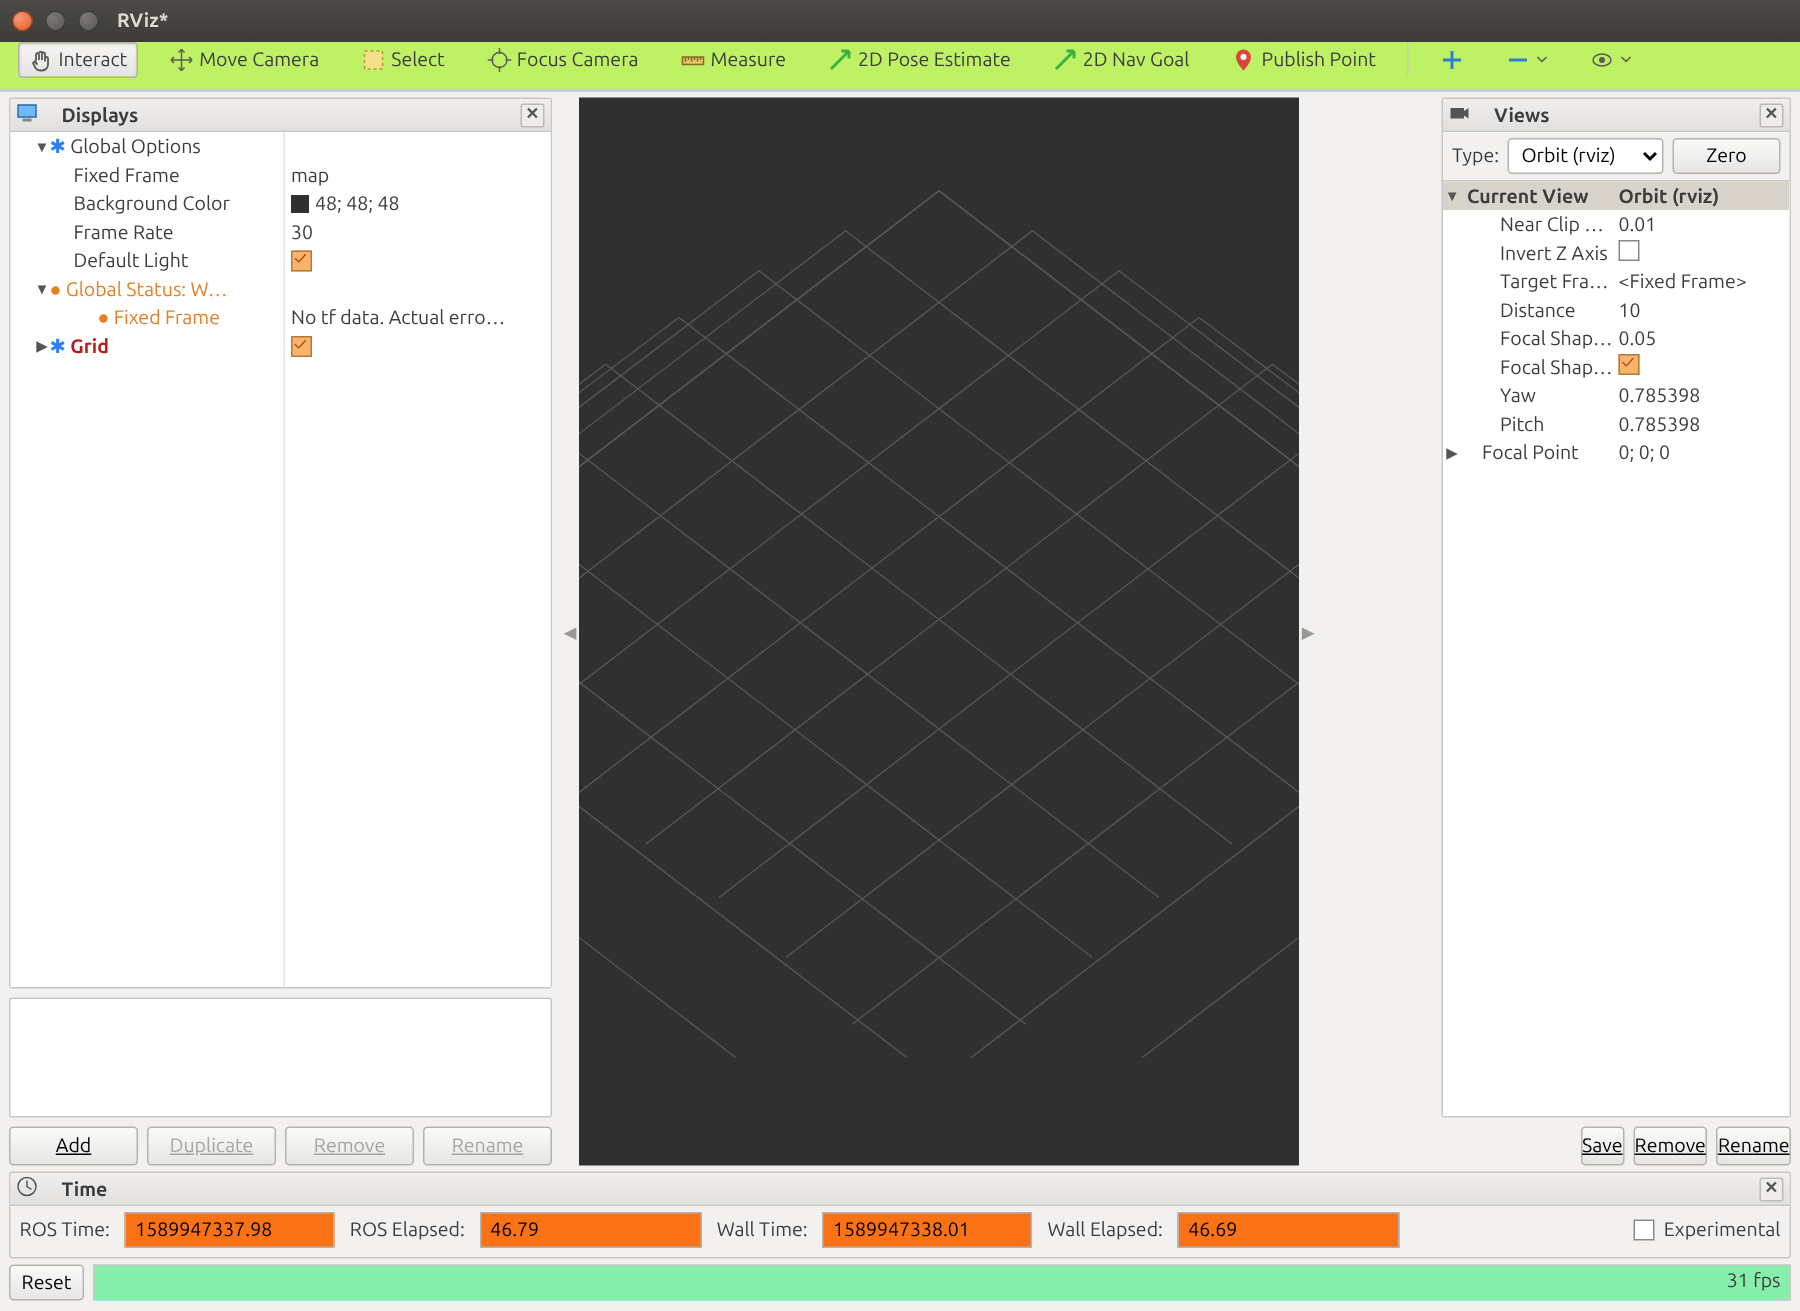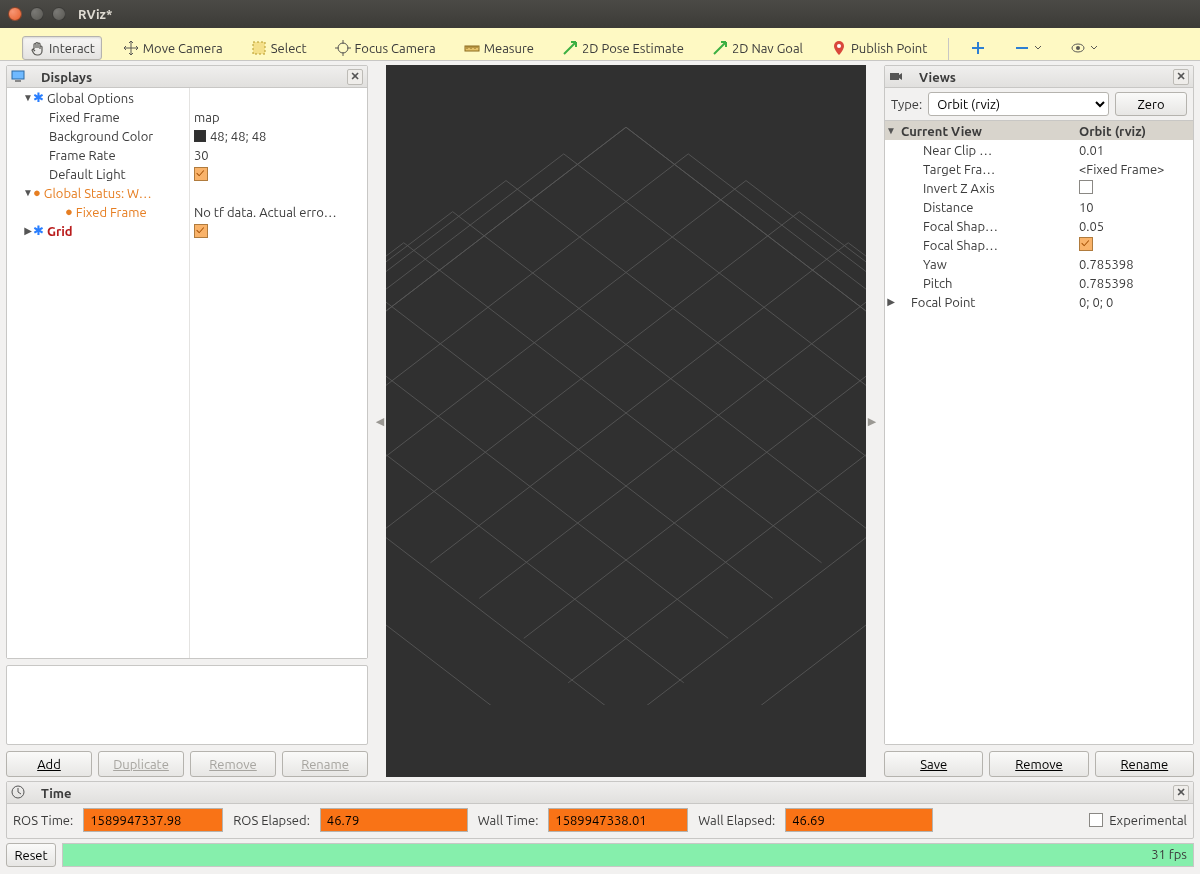--- a/index.html
+++ b/index.html
@@ -7,21 +7,21 @@
   body { width: 1200px; height: 874px; background: #f2f1f0; overflow: hidden; color: #3c3c3c; }
 
   
   .titlebar { height: 28px; background: linear-gradient(#4b4a46,#3c3b37); display: flex; align-items: center; padding: 0 8px; gap: 8px; }
   .tb-btn { width: 14px; height: 14px; border-radius: 7px; border: 1px solid rgba(0,0,0,.4); }
   .tb-close { background: radial-gradient(circle at 30% 30%,#f79674,#e65f2c); }
   .tb-min, .tb-max { background: radial-gradient(circle at 30% 30%,#7a7975,#595853); }
   .titlebar .title { color: #dfdbd2; font-weight: bold; margin-left: 4px; }
 
   
-  .toolbar { height: 33px; background: #fef9c3; border-bottom: 1px solid #c8c7c5; display: flex; align-items: flex-end; padding: 0 22px; gap: 14px; }
+  .toolbar { height: 33px; background: #bef264; border-bottom: 1px solid #c8c7c5; display: flex; align-items: flex-start; padding: 0 12px; gap: 14px; }
   .tool { display: inline-flex; align-items: center; gap: 4px; padding: 3px 6px; border: 1px solid transparent; border-radius: 3px; cursor: pointer; }
   .tool.pressed { border: 1px solid #b5b3ae; background: linear-gradient(#f7f6f5,#e4e3e1); box-shadow: inset 0 1px 2px rgba(0,0,0,.12); }
   .tool .icn { width: 16px; height: 16px; display: inline-flex; align-items: center; justify-content: center; }
   .tb-sep { width: 1px; height: 22px; background: #c8c7c5; }
 
   
   .mainrow { display: flex; height: 720px; padding: 4px 6px; gap: 6px; }
 
   
   .panel { background: #f2f1f0; border: 1px solid #c8c7c5; border-radius: 2px; display: flex; flex-direction: column; }
@@ -54,21 +54,21 @@
   .btn { flex:1; height:26px; border:1px solid #b5b3ae; border-radius:3px; background:linear-gradient(#fafaf9,#e7e6e4); cursor:pointer;text-decoration:underline; }
   .btn:disabled, .btn.disabled { color:#a7a5a0; cursor:default; }
 
   
   .centercol { flex:1; display:flex; align-items:stretch; }
   .handle { width:12px; display:flex; align-items:center; justify-content:center; color:#9a9893; cursor:pointer; font-size:11px;}
   .viewport { flex:1; background:#303030; position:relative; overflow:hidden; }
   .viewport svg { position:absolute; inset:0; }
 
   
-  .rightcol { width:310px; display:flex; flex-direction:column; gap:6px; }
+  .rightcol { width:310px; display:flex; flex-direction:column; gap:6px;align-items:flex-end; }
   .views { flex:1; min-height:0;}
   .type-row { display:flex; align-items:center; gap:6px; padding:4px 6px; }
   .type-row select { flex:1; height:24px; border:1px solid #b5b3ae; border-radius:3px; background:#fff; padding:0 4px;}
   .zero-btn { width:72px; height:24px; border:1px solid #b5b3ae; border-radius:3px; background:linear-gradient(#fafaf9,#e7e6e4); cursor:pointer;}
   .views-body { flex:1; background:#fff; border-top:1px solid #c8c7c5; min-height:0; overflow:hidden;}
   .vrow { height:19px; display:flex; align-items:center; }
   .vrow .k { flex:1; padding-left:4px; white-space:nowrap; overflow:hidden; text-overflow:ellipsis;}
   .vrow .v { width:118px; padding-left:4px; white-space:nowrap; overflow:hidden; text-overflow:ellipsis;}
   .vrow.hd { background:#d8d4cc; font-weight:bold; }
   .vrow .tw { width:12px; display:inline-block; text-align:center; color:#555; font-size:10px;}
@@ -311,27 +311,27 @@
             <span class="k">Current View</span>
             <span class="v">Orbit (rviz)</span>
           </div>
         <div class="vrow">
             <span class="tw"></span>
             <span class="k ind">Near Clip …</span>
             <span class="v">0.01</span>
           </div>
         <div class="vrow">
             <span class="tw"></span>
+            <span class="k ind">Invert Z Axis</span>
+            <span class="v"><span class="emptychk"></span></span>
+          </div>
+        <div class="vrow">
+            <span class="tw"></span>
             <span class="k ind">Target Fra…</span>
             <span class="v">&lt;Fixed Frame&gt;</span>
-          </div>
-        <div class="vrow">
-            <span class="tw"></span>
-            <span class="k ind">Invert Z Axis</span>
-            <span class="v"><span class="emptychk"></span></span>
           </div>
         <div class="vrow">
             <span class="tw"></span>
             <span class="k ind">Distance</span>
             <span class="v">10</span>
           </div>
         <div class="vrow">
             <span class="tw"></span>
             <span class="k ind">Focal Shap…</span>
             <span class="v">0.05</span>

